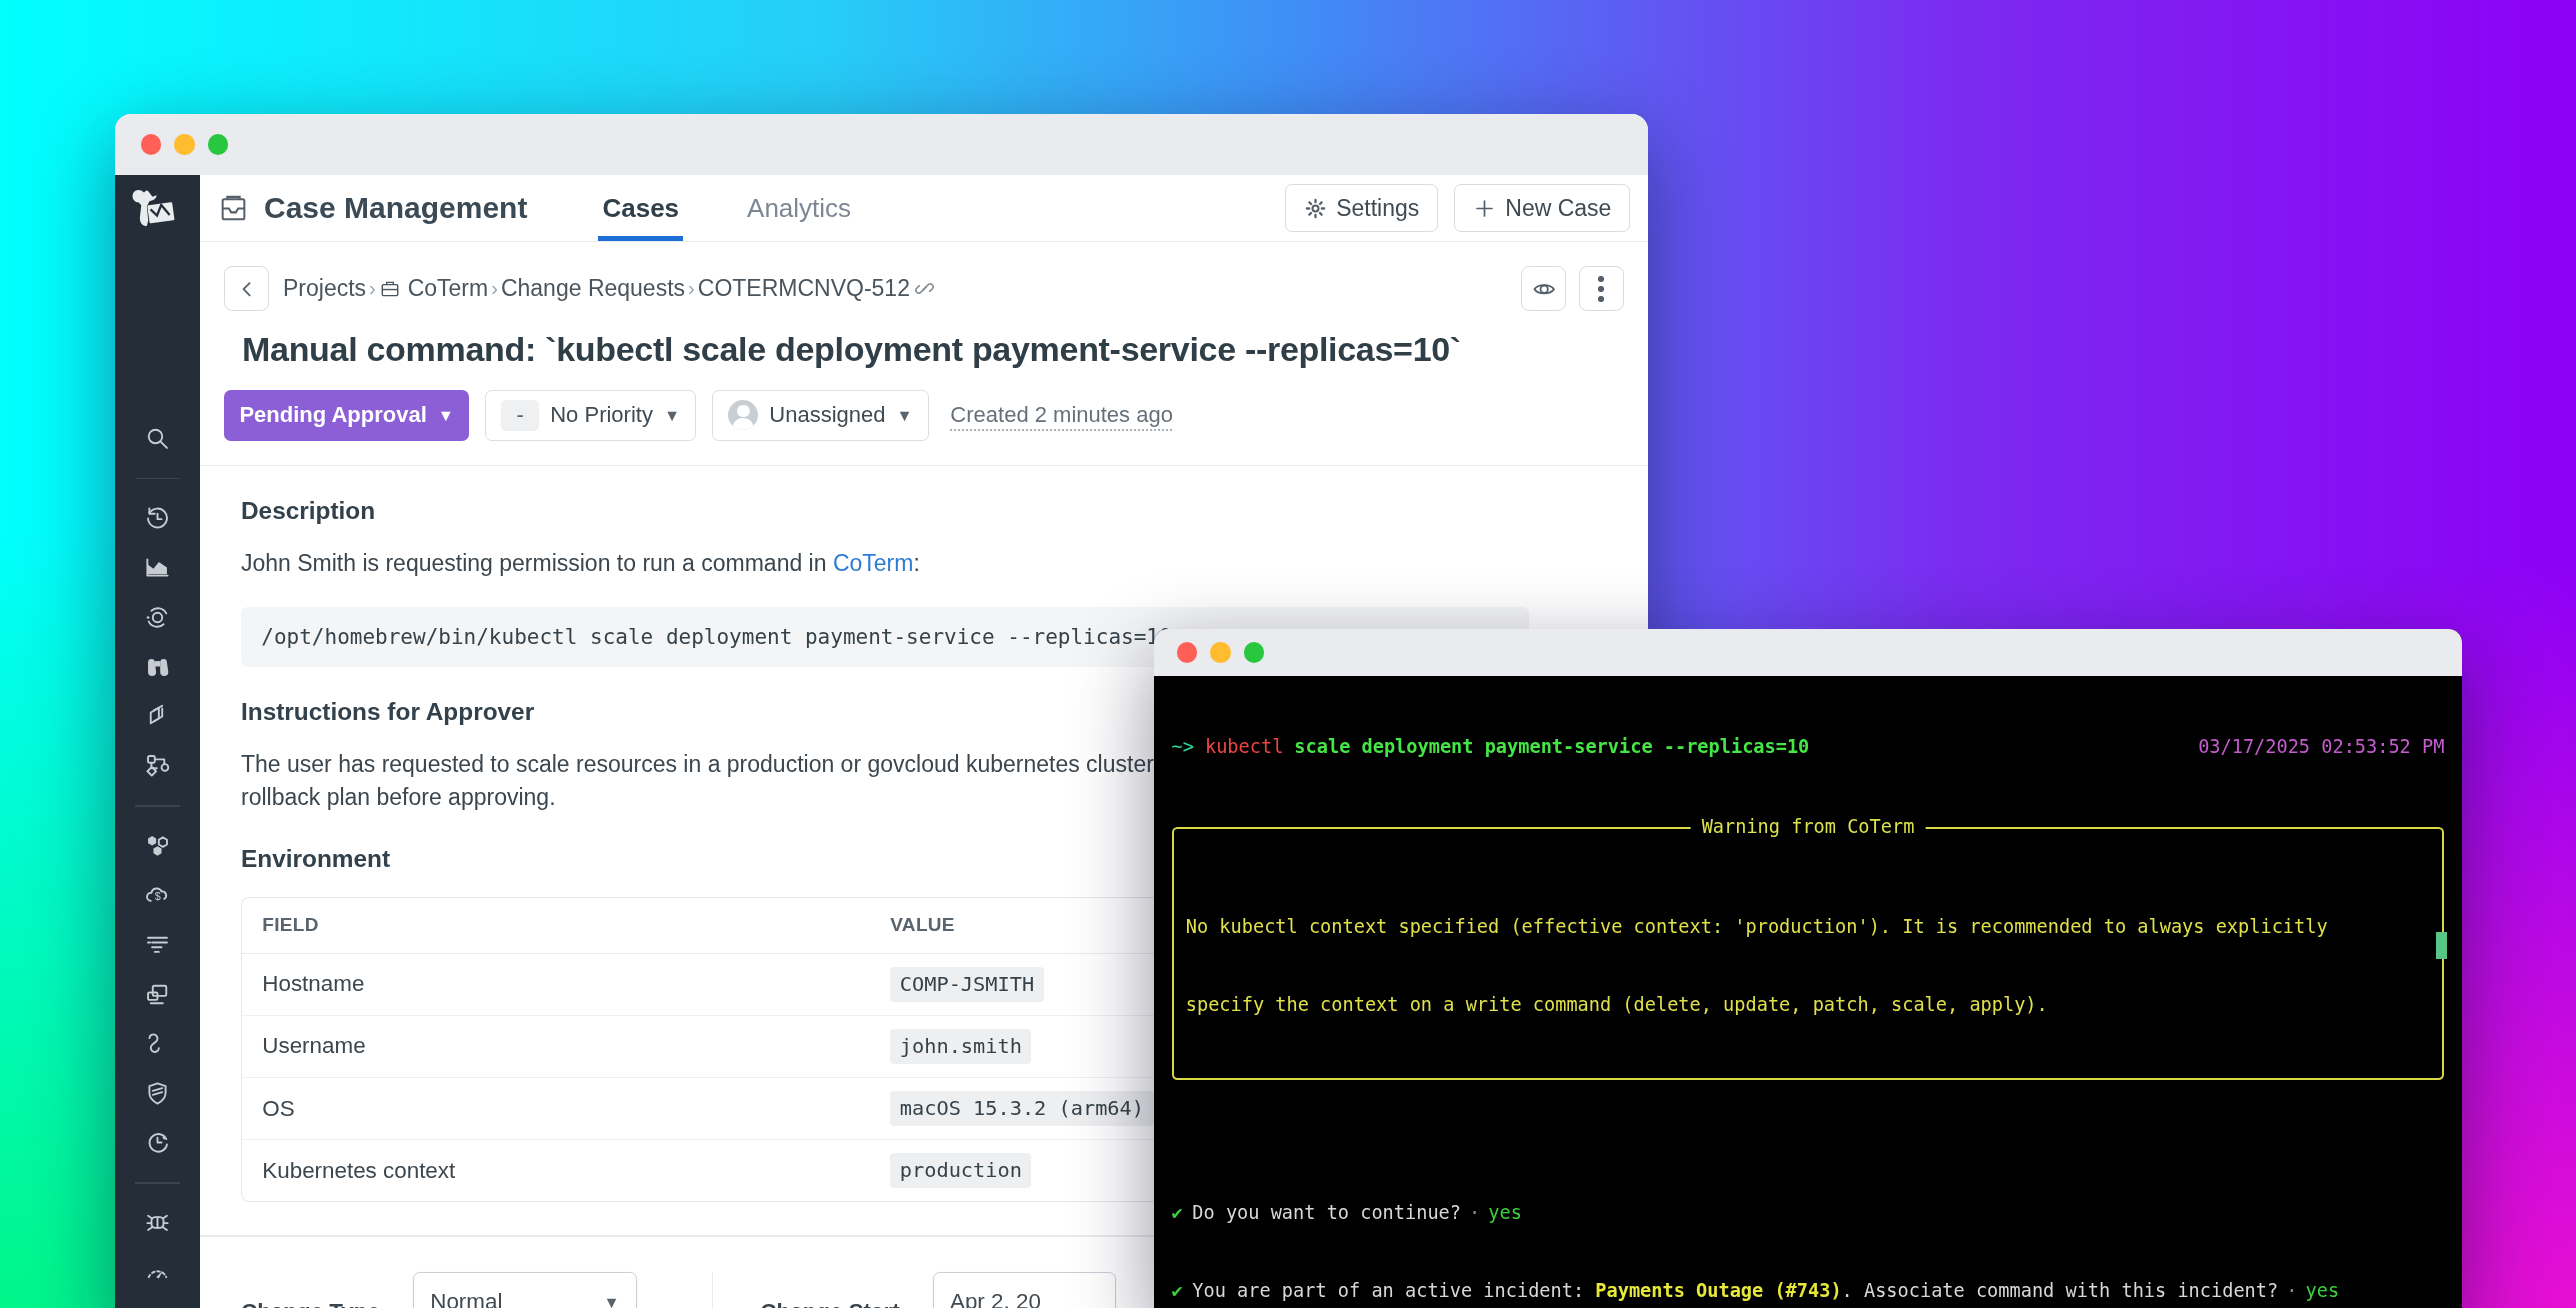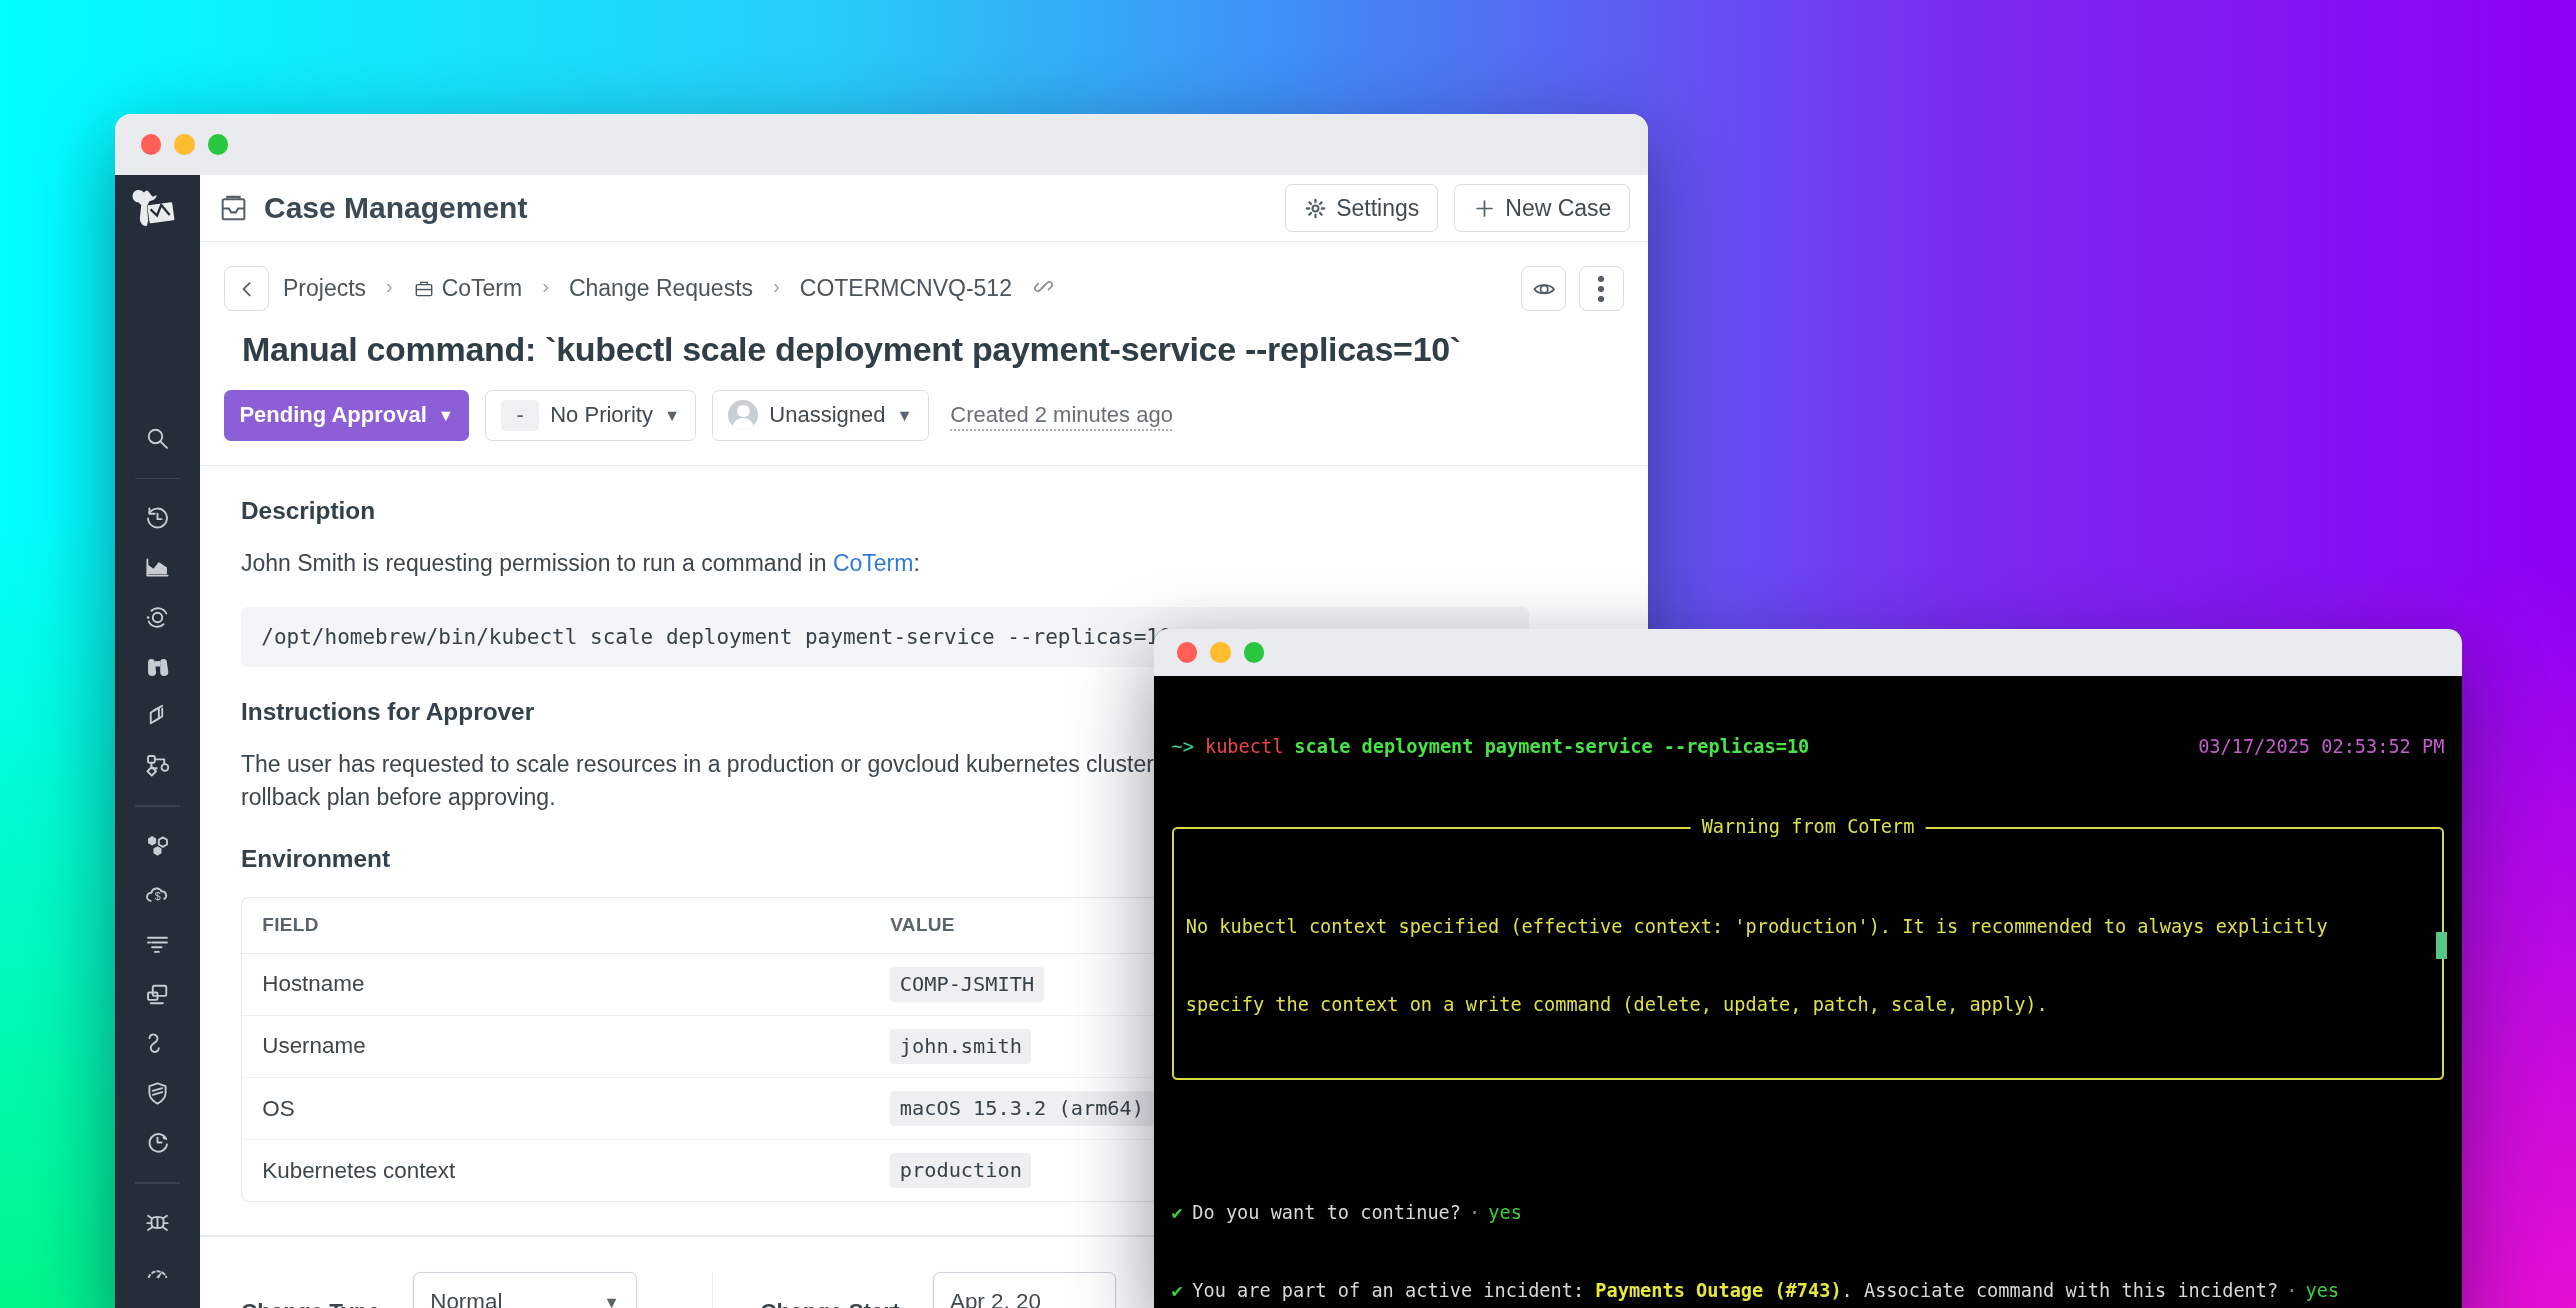--- a/index.html
+++ b/index.html
@@ -37,21 +37,21 @@
   .tab.active{ color:#30404a; font-weight:700; }
   .tab.inactive{ color:#7d8793; }
   .tab.active::after{ content:""; position:absolute; bottom:0; left:-4.1px; right:-4.1px; height:5.4px; background:#1d6fd6; }
   .header-buttons{ margin-left:auto; display:flex; gap:16.3px; }
   .btn{ display:flex; align-items:center; gap:9.5px; border:1.4px solid #d8dce2; border-radius:6.8px; background:#fff; padding:9.5px 17.6px; font-size:23px; color:#3f4a52; font-weight:500;justify-content:center; }
   .btn svg{ width:23px; height:23px; }
 
   .breadcrumb-row{ display:flex; align-items:center; margin:24.4px 24.4px 0; gap:13.6px; }
   .icon-btn{ width:45px; height:45px; border:1.4px solid #d8dce2; border-radius:8.1px; background:#fff; display:flex; align-items:center; justify-content:center; }
   .icon-btn svg{ width:24.4px; height:24.4px; stroke:#55606a; fill:none; stroke-width:3; stroke-linecap:round; stroke-linejoin:round; }
-  .crumbs{ display:flex; gap:20px; font-size:23px; color:#4a555e; }
+  .crumbs{ display:flex; align-items:center; gap:3px; font-size:23px; color:#4a555e; }
   .crumb-sep{ color:#9aa3ab; font-size:20.3px; }
   .crumb svg{ width:22px; height:22px; stroke:#4a555e; fill:none; stroke-width:2.6; vertical-align:-3.4px; }
   .crumb-with-icon{ display:flex; align-items:center; gap:6.8px; }
   .bc-right{ margin-left:auto; display:flex; gap:12.2px; }
   .kebab{ display:flex; flex-direction:column; gap:4.7px; }
   .kebab i{ width:5.4px; height:5.4px; border-radius:50%; background:#55606a; }
 
   .case-title{ margin:19px 42px 0; font-size:34px; font-weight:700; color:#2f3e47; letter-spacing:-0.3px; }
 
   .badge-row{ display:flex; align-items:center; gap:16.3px; margin:20.3px 24.4px 0; }
@@ -256,20 +256,24 @@
 
     <div class="cw-main">
       <div class="app-header">
         <div class="app-title">
           <svg viewBox="0 0 40 40">
               <rect x="6" y="8" width="28" height="26" rx="2"></rect>
               <path d="M6 20 h8 l3 5 h6 l3 -5 h8"></path>
               <path d="M12 8 v-3 h16 v3"></path>
             </svg>
           <span>Case Management</span>
+        </div>
+        <div class="tabs">
+          <div class="tab active">Cases</div>
+          <div class="tab inactive">Analytics</div>
         </div>
         <div class="header-buttons">
           <button class="btn">
             <svg viewBox="0 0 40 40">
                 <path fill="#55606a" d="M20 13 a7 7 0 1 0 0 14 a7 7 0 0 0 0 -14 Z M20 16.5 a3.5 3.5 0 1 1 0 7 a3.5 3.5 0 0 1 0 -7 Z"></path>
                 <g stroke="#55606a" stroke-width="4" stroke-linecap="round">
                   <line x1="20" y1="5" x2="20" y2="9"></line>
                   <line x1="20" y1="31" x2="20" y2="35"></line>
                   <line x1="5" y1="20" x2="9" y2="20"></line>
                   <line x1="31" y1="20" x2="35" y2="20"></line>

